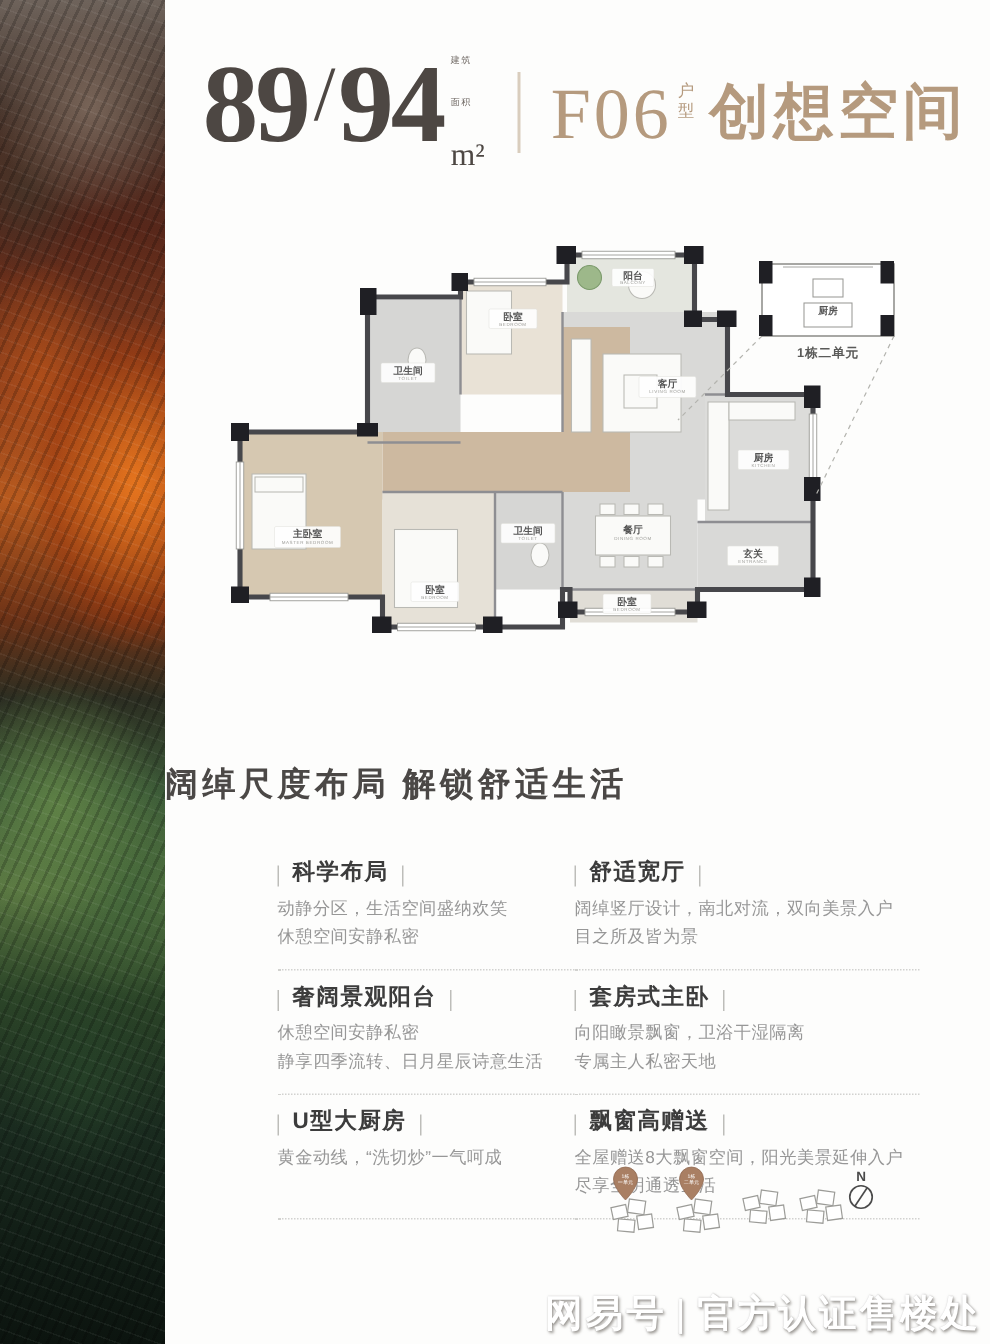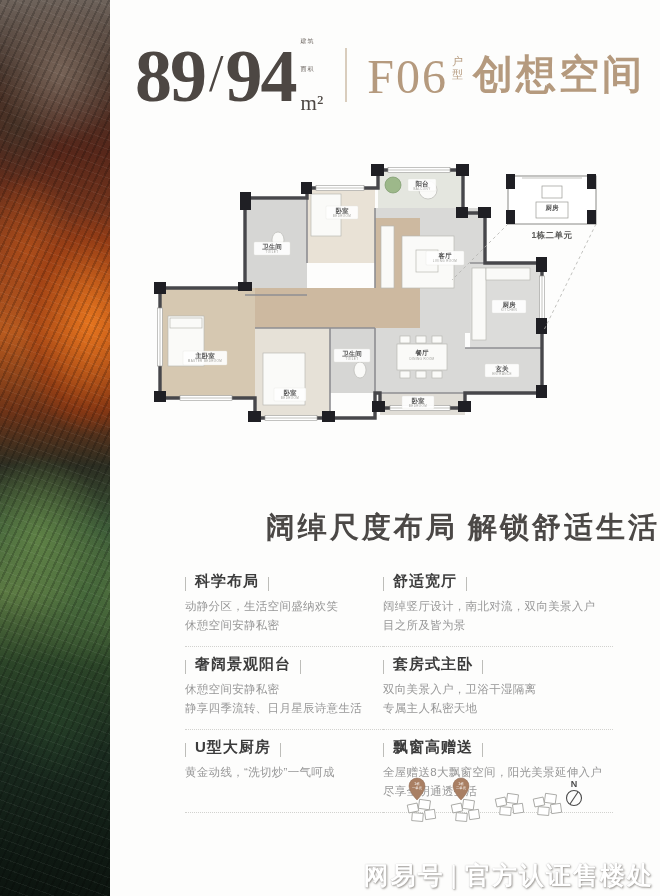--- a/index.html
+++ b/index.html
@@ -17,21 +17,21 @@
       radial-gradient(90px 110px at 78% 66%, rgba(62,98,56,.8), transparent 72%),
       radial-gradient(70px 90px at 50% 80%, rgba(40,70,42,.6), transparent 75%),
       linear-gradient(180deg,#6e635b 0%,#47352c 8%,#57271a 17%,#8c3f1d 29%,#b85a1e 37%,#6e3317 46%,#2c2e22 52%,#3c5a38 59%,#5a7742 66%,#2c4528 74%,#1a2b1f 84%,#101b14 94%,#0c140f 100%);}
   .art-strip::after{content:"";position:absolute;inset:0;
       background:repeating-linear-gradient(115deg, rgba(0,0,0,.18) 0 2px, transparent 2px 7px),
                  repeating-linear-gradient(20deg, rgba(255,255,255,.05) 0 1px, transparent 1px 9px);}
 
   
   .header{position:absolute;left:130px;top:34px;width:520px;height:86px;
           display:flex;align-items:center;justify-content:center;}
-  .area-group{display:flex;align-items:center;color:#4d4743;}
+  .area-group{display:flex;align-items:flex-start;color:#4d4743;}
   .num-big{font-family:"Liberation Serif","DejaVu Serif",serif;font-size:74px;line-height:.88;font-weight:bold;letter-spacing:-2px;}
   .num-slash{font-family:"Liberation Serif","DejaVu Serif",serif;font-size:52px;line-height:1;margin:0 2px 6px 4px;font-weight:normal;color:#4d4743;}
   .unit-stack{display:flex;flex-direction:column;align-items:flex-start;margin-left:5px;margin-bottom:2px;gap:20px;}
   .unit-note{font-size:6px;color:#6b645f;line-height:1.2;letter-spacing:1px;}
   .unit-m2{font-family:"Liberation Serif","DejaVu Serif",serif;font-size:21px;color:#4d4743;line-height:1;}
   .hdr-divider{width:2px;height:54px;background:#d9cdbd;margin:0 20px 4px 22px;}
   .type-group{display:flex;color:#b59a7e;}
   .type-code{font-family:"Liberation Serif","DejaVu Serif",serif;font-size:48px;line-height:.9;letter-spacing:2px;}
   .type-stack{display:flex;flex-direction:column;margin:0 10px 3px 4px;font-size:11px;color:#b59a7e;line-height:1.15;}
   .type-name{font-size:40px;font-weight:bold;letter-spacing:3px;line-height:1;margin-bottom:2px;
@@ -45,22 +45,22 @@
   .pill{fill:#ffffff;opacity:.92;stroke:#e2e2de;stroke-width:.4;}
   .wall{stroke:#47474b;stroke-width:3.4;fill:none;}
   .iwall{stroke:#8e8e92;stroke-width:1.6;fill:none;}
   .blk{fill:#1f1f24;}
   .furn{fill:#fafaf8;stroke:#b9b9b4;stroke-width:.7;}
   .win{stroke:#9a9a96;stroke-width:.6;}
   .dash{stroke:#b3b3ae;stroke-width:.8;fill:none;stroke-dasharray:3 3;}
   .inset-lbl{fill:#5a5a58;font-size:8.5px;font-weight:bold;letter-spacing:.5px;}
 
   
-  .sec-title{position:absolute;left:110px;top:508px;width:550px;text-align:right;
-     font-family:"Liberation Serif","DejaVu Serif",serif;font-size:29px;font-weight:bold;
+  .sec-title{position:absolute;left:110px;top:508px;width:550px;text-align:left;
+     font-family:"Liberation Serif","DejaVu Serif",serif;font-size:22px;font-weight:bold;
      color:#4b4846;letter-spacing:3px;}
 
   
   .features{position:absolute;left:185px;top:564px;width:428px;
      display:grid;grid-template-columns:198px 230px;}
   .feat{padding:8px 6px 11px 0;border-bottom:1px dotted #d2d2cf;}
   .feat-title{display:flex;align-items:flex-end;margin-bottom:6px;}
   .feat-bar{width:1px;height:14px;background:#bdbdb9;}
   .feat-title h4{margin:0 9px;font-size:15px;color:#3c3c3c;letter-spacing:1px;}
   .feat p{margin:0;font-size:11.5px;color:#979797;line-height:1.65;letter-spacing:.3px;}
@@ -295,21 +295,21 @@
         </div>
       <p>休憩空间安静私密</p>
       <p>静享四季流转、日月星辰诗意生活</p>
     </div>
     <div class="feat">
       <div class="feat-title">
           <span class="feat-bar"></span>
         <h4>套房式主卧</h4>
         <span class="feat-bar"></span>
         </div>
-      <p>双向美景入户，卫浴干湿隔离</p>
+      <p>向阳瞰景飘窗，卫浴干湿隔离</p>
       <p>专属主人私密天地</p>
     </div>
     <div class="feat">
       <div class="feat-title">
           <span class="feat-bar"></span>
         <h4>U型大厨房</h4>
         <span class="feat-bar"></span>
         </div>
       <p>黄金动线，“洗切炒”一气呵成</p>
     </div>

